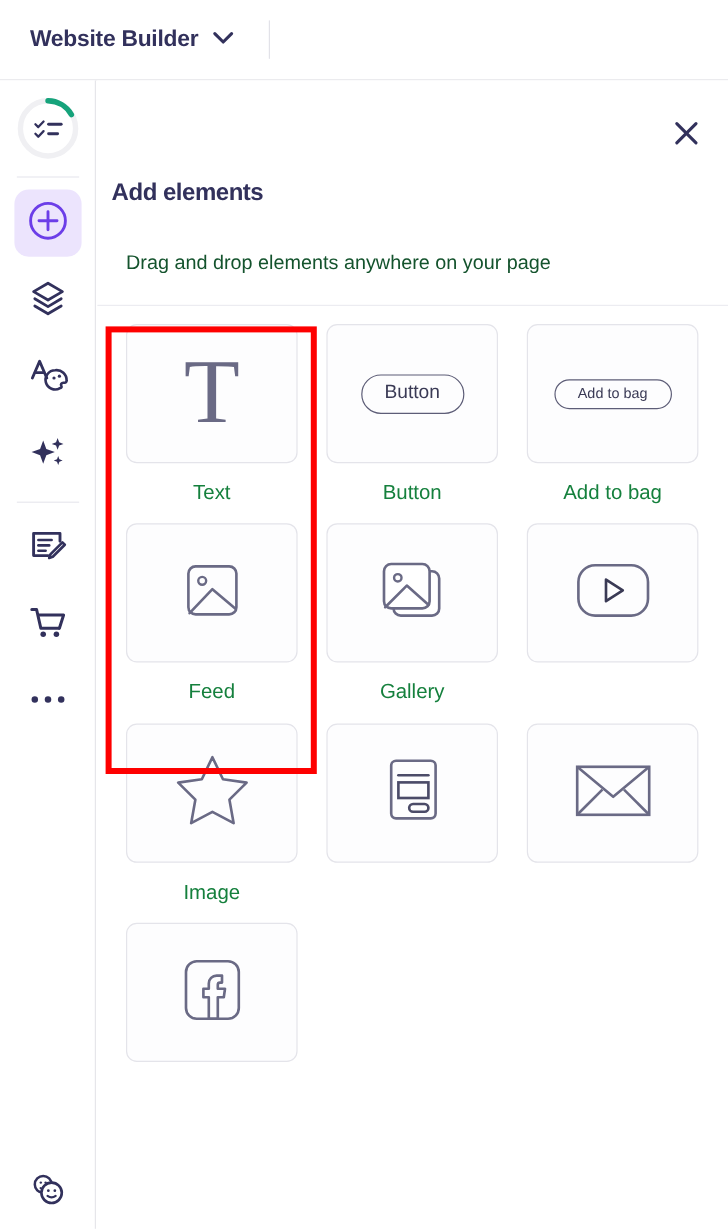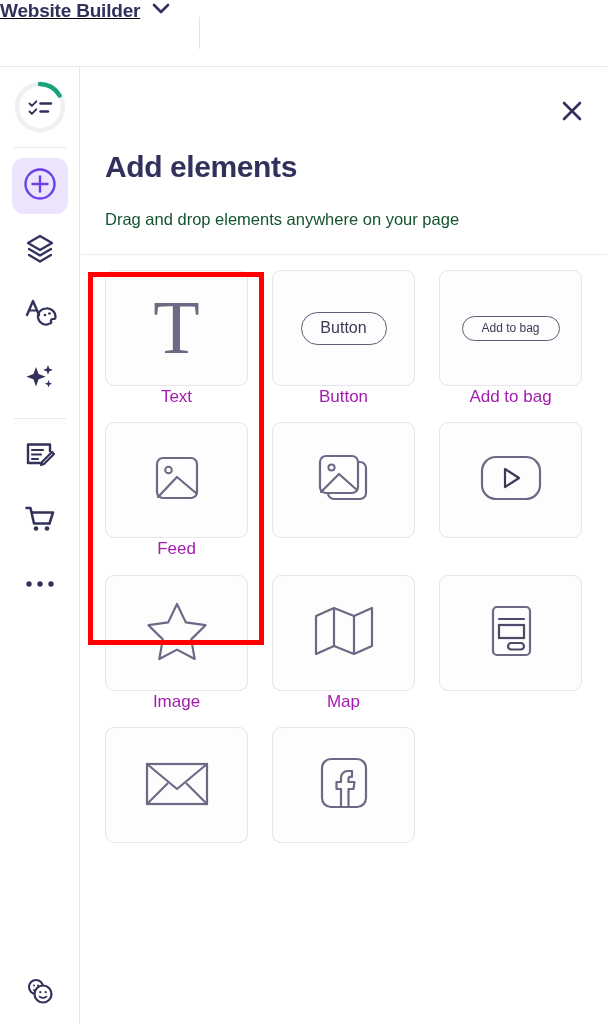--- a/index.html
+++ b/index.html
@@ -12,22 +12,22 @@
 
   
   .topbar {
     position: absolute; top: 0; left: 0;
     width: 607px; height: 67px;
     background: #ffffff;
     border-bottom: 1px solid #e6e6ea;
     display: flex; align-items: center;
   }
   .brand {
-    display: flex; gap: 12px;
-    height: 100%; text-decoration: underline;
+    display: flex; align-items: center; gap: 12px;
+    margin-left: 25px; height: 100%;
   }
   .brand-title {
     font-size: 19px; font-weight: bold;
     color: #32315c; letter-spacing: -0.2px;
   }
   .chev { display: block; }
   .topbar-divider {
     width: 1px; height: 32px; background: #e2e2e8;
     margin-left: 29px;
   }
@@ -59,22 +59,22 @@
     background: #ffffff;
     overflow: hidden;
   }
   .close-btn {
     position: absolute; top: 26px; right: 15px;
     width: 40px; height: 40px;
     display: flex; align-items: center; justify-content: center;
     cursor: pointer;
   }
   .panel-title {
-    position: absolute; top: 83px; left: 24px;
-    font-size: 30px; font-weight: bold;
+    position: absolute; top: 83px; left: 12px;
+    font-size: 20px; font-weight: bold;
     color: #32315c; letter-spacing: -0.4px;
   }
   .panel-sub {
     position: absolute; top: 143px; left: 24px;
     font-size: 16.5px; color: #14532d;
   }
   .panel-sep {
     position: absolute; top: 187px; left: 0;
     width: 526px; height: 1px; background: #ececf1;
   }
@@ -95,21 +95,22 @@
   }
   .tile {
     width: 143px; height: 116px;
     border: 1px solid #e4e4ea;
     border-radius: 9px;
     background: #fdfdfe;
     display: flex; align-items: center; justify-content: center;
     cursor: grab;
   }
   .cell-label {
-    font-size: 17px; color: #a21caf;
+    margin-top: 14px;
+    font-size: 17px; color: #15803d;
     text-align: center; line-height: 1.32;
     width: 130px;
   }
 
   
   .pill {
     border: 1.6px solid #5d5d77;
     border-radius: 999px;
     color: #3a3a55;
     display: flex; align-items: center; justify-content: center;
@@ -315,20 +316,21 @@
       <div class="tile">
         <span>
           <svg width="62" height="58" viewBox="0 0 62 58">
             <rect x="15" y="13" width="38" height="37" rx="6" stroke="#6a6a85" stroke-width="2.2" fill="#ffffff"></rect>
             <rect x="7" y="7" width="38" height="37" rx="6" stroke="#6a6a85" stroke-width="2.2" fill="#ffffff"></rect>
             <circle cx="18.5" cy="18.5" r="3.1" stroke="#6a6a85" stroke-width="2" fill="none"></circle>
             <path d="M8 43 L26 25 L44 41" stroke="#6a6a85" stroke-width="2.2" fill="none" stroke-linecap="round" stroke-linejoin="round"></path>
           </svg>
         </span>
       </div>
+      <div class="cell-label">Gallery</div>
     </div>
 
     <div class="cell">
       <div class="tile">
         <span>
           <svg width="64" height="50" viewBox="0 0 64 50">
             <rect x="3" y="4" width="58" height="42" rx="14" stroke="#6a6a85" stroke-width="2.2" fill="none"></rect>
             <path d="M26 16 L40 25 L26 34 Z" stroke="#3a3a55" stroke-width="2.2" fill="none" stroke-linejoin="round"></path>
           </svg>
         </span>
@@ -339,32 +341,20 @@
       <div class="tile">
         <span>
           <svg width="66" height="62" viewBox="0 0 66 62">
             <path d="M33 4 L41.8 22.4 L61.5 25.2 L47.2 39.4 L50.7 59 L33 49.6 L15.3 59 L18.8 39.4 L4.5 25.2 L24.2 22.4 Z" stroke="#6a6a85" stroke-width="2.2" fill="none" stroke-linejoin="round"></path>
           </svg>
         </span>
       </div>
       <div class="cell-label">Image</div>
     </div>
 
-    <div class="cell">
-      <div class="tile">
-        <span>
-          <svg width="64" height="58" viewBox="0 0 64 58">
-            <path d="M4 14 L22 6 L42 14 L60 6 L60 44 L42 52 L22 44 L4 52 Z" stroke="#6a6a85" stroke-width="2.2" fill="none" stroke-linejoin="round"></path>
-            <line x1="22" y1="6" x2="22" y2="44" stroke="#6a6a85" stroke-width="2.2"></line>
-            <line x1="42" y1="14" x2="42" y2="52" stroke="#6a6a85" stroke-width="2.2"></line>
-          </svg>
-        </span>
-      </div>
-      <div class="cell-label">Map</div>
-    </div>
 
 
     <div class="cell">
       <div class="tile">
         <span>
           <svg width="56" height="58" viewBox="0 0 56 58">
             <rect x="10" y="5" width="37" height="48" rx="4" stroke="#6a6a85" stroke-width="2.2" fill="none"></rect>
             <line x1="16" y1="17" x2="41" y2="17" stroke="#4b4b68" stroke-width="2.2" stroke-linecap="round"></line>
             <rect x="16" y="23" width="25" height="13" stroke="#4b4b68" stroke-width="2.2" fill="none"></rect>
             <rect x="25" y="41" width="16" height="6.5" rx="3.2" stroke="#4b4b68" stroke-width="2.2" fill="none"></rect>

